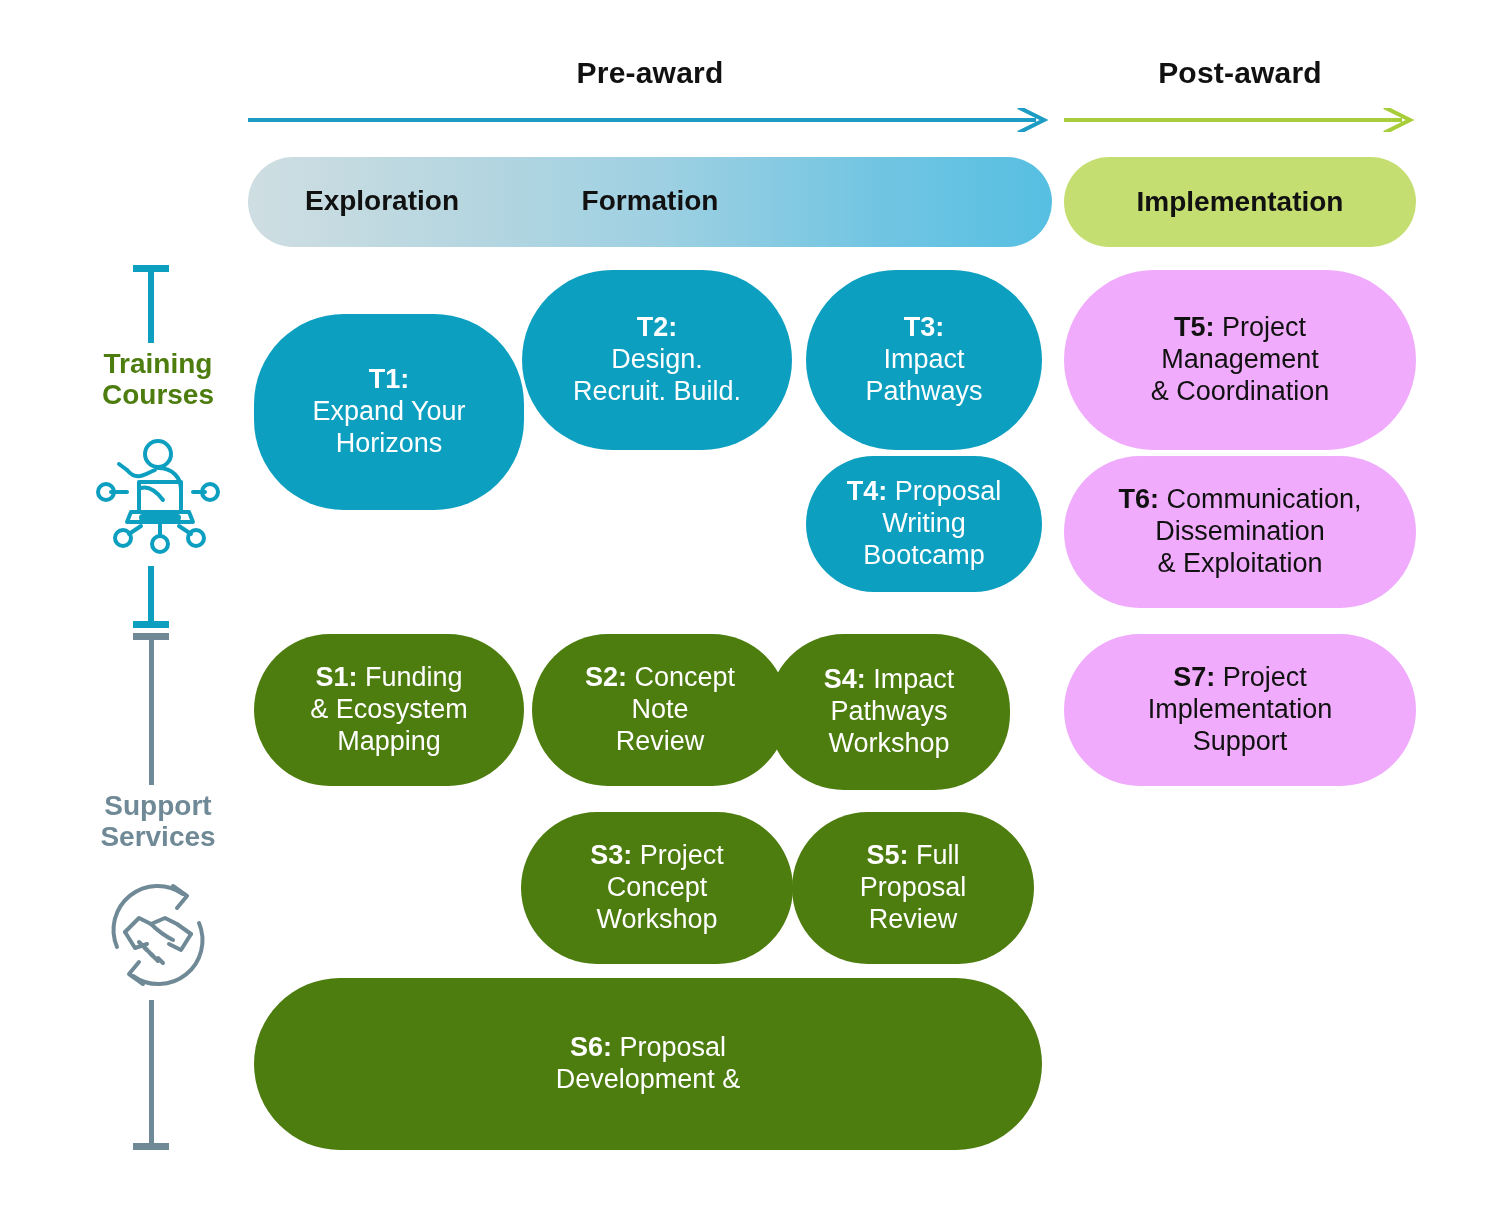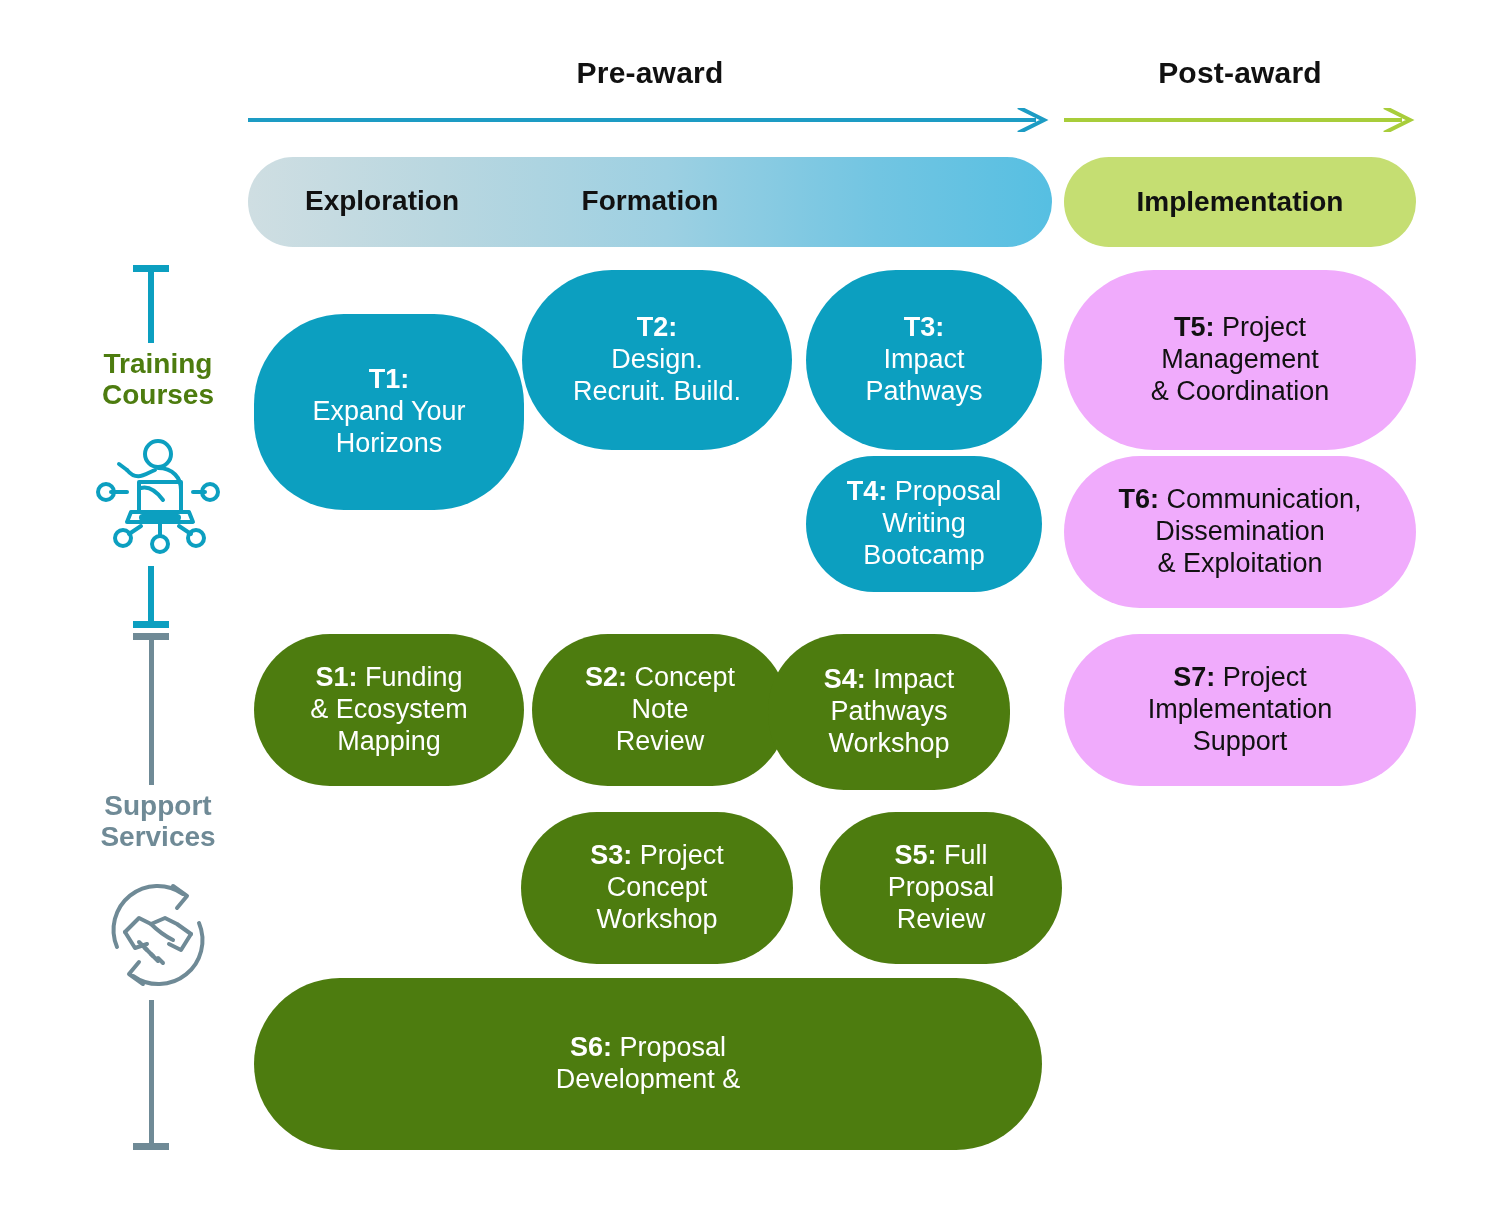--- a/index.html
+++ b/index.html
@@ -269,21 +269,21 @@
   </div>
 
   <div class="card gray" style="left:521px;top:812px;width:272px;height:152px;border-radius:76px;">
     <span class="txt">
       <span><b>S3:</b> Project</span><br>
       <span>Concept</span><br>
       <span>Workshop</span>
     </span>
   </div>
 
-  <div class="card gray" style="left:820px;top:812px;width:242px;height:152px;border-radius:76px;">
+  <div class="card gray" style="left:792px;top:812px;width:242px;height:152px;border-radius:76px;">
     <span class="txt">
       <span><b>S5:</b> Full</span><br>
       <span>Proposal</span><br>
       <span>Review</span>
     </span>
   </div>
 
   <div class="card gray" style="left:254px;top:978px;width:788px;height:172px;border-radius:86px;">
     <span class="txt">
       <span><b>S6:</b> Proposal</span><br>

